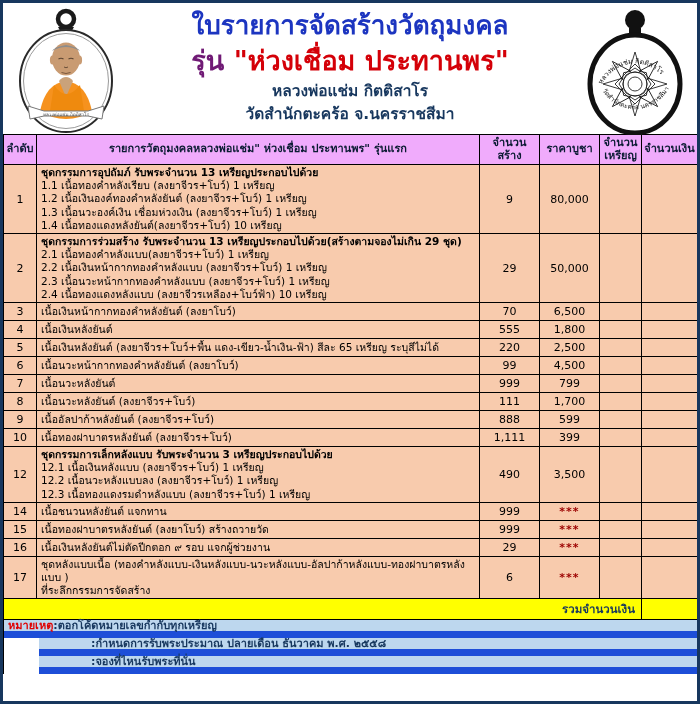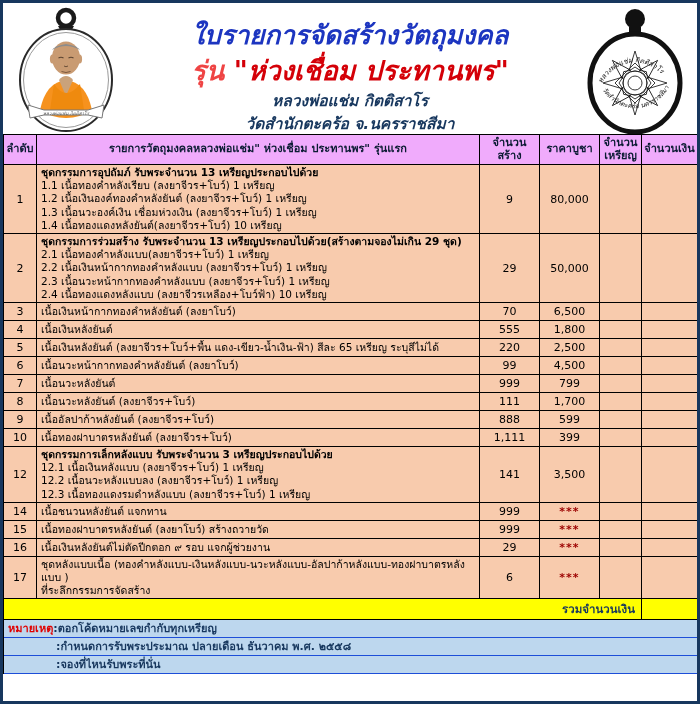--- a/index.html
+++ b/index.html
@@ -3,26 +3,26 @@
 <meta charset="utf-8">
 <style>
   html,body{margin:0;padding:0;background:#e8e8e8;}
   .page{
     width:700px;height:704px;box-sizing:border-box;margin:0 auto;
     background:#ffffff;border:3px solid #17375E;position:relative;
     font-family:"DejaVu Sans","Liberation Sans",sans-serif;color:#000;
     overflow:hidden;
   }
   
-  .hdr{height:131px;display:flex;align-items:flex-end;justify-content:space-between;background:#fff;font-style:italic;}
+  .hdr{height:131px;display:flex;align-items:flex-start;justify-content:space-between;background:#fff;}
   .hdr .medal{width:125px;display:flex;align-items:flex-start;justify-content:center;padding-top:4px;}
   .hdr .titles{flex:1;text-align:center;padding-top:6px;line-height:1.25;}
   .t1{font-size:26px;font-weight:bold;color:#1c35c0;letter-spacing:0px;}
   .t2{font-size:27px;font-weight:bold;margin-top:2px;}
-  .t2 .pfx{color:#ef4444;}
+  .t2 .pfx{color:#701a75;}
   .t2 .main{color:#d40008;}
   .t3{font-size:15.5px;font-weight:bold;color:#17375E;margin-top:5px;}
   .t4{font-size:15.5px;font-weight:bold;color:#17375E;margin-top:3px;}
   
   table{border-collapse:collapse;width:694px;table-layout:fixed;}
   td,th{border:1px solid #000;box-sizing:border-box;overflow:hidden;}
   thead th{
     background:#f0abfc;font-size:11px;font-weight:bold;color:#0b1b33;
     padding:1px 2px;line-height:1.15;height:30px;vertical-align:middle;
   }
@@ -33,26 +33,26 @@
   td.cqty,td.cprice{text-align:center;font-size:11px;}
   tr.single{height:18px;}
   .stars{color:#9c0000;font-weight:bold;letter-spacing:1px;}
   tr.totalrow td{background:#FFFF00;height:17px;}
   tr.totalrow .totlabel{
     text-align:right;font-weight:bold;color:#17375E;font-size:11.5px;padding-right:6px;border-right:1px solid #000;
   }
   
   .notes{width:694px;border-left:1px solid #000;border-right:1px solid #000;}
   .noterow{
-    background:#BDD7EE;border-bottom:1px solid #1d4ed8;height:18px;
+    background:#BDD7EE;border-bottom:7px solid #1d4ed8;height:18px;
     font-size:11px;font-weight:bold;color:#17375E;display:flex;align-items:center;
     padding:0 4px;box-sizing:border-box;line-height:1.1;
   }
   .noterow .red{color:#e00000;margin-right:0px;}
-  .noterow.indent{padding-left:52px;}
+  .noterow.indent{padding-left:52px;margin-left:35px;}
 </style>
 </head>
 <body>
 
 <div class="page">
 
   <div class="hdr">
     <div class="medal">
       <svg width="112" height="128" viewBox="0 0 112 128">
         <circle cx="56" cy="12" r="8" fill="none" stroke="#1a1a1a" stroke-width="4.5"></circle>
@@ -262,21 +262,21 @@
           <td class="camount"></td>
         </tr>
         <tr>
           <td class="cno">12</td>
           <td class="cdesc">
             <div class="bold">ชุดกรรมการเล็กหลังแบบ รับพระจำนวน 3 เหรียญประกอบไปด้วย</div>
             <div>12.1 เนื้อเงินหลังแบบ (ลงยาจีวร+โบว์) 1 เหรียญ</div>
             <div>12.2 เนื้อนวะหลังแบบลง (ลงยาจีวร+โบว์) 1 เหรียญ</div>
             <div>12.3 เนื้อทองแดงรมดำหลังแบบ (ลงยาจีวร+โบว์)  1 เหรียญ</div>
           </td>
-          <td class="cqty">141</td>
+          <td class="cqty">490</td>
           <td class="cprice">3,500</td>
           <td class="ccoins"></td>
           <td class="camount"></td>
         </tr>
         <tr class="single">
           <td class="cno">14</td>
           <td class="cdesc">
             <div>เนื้อชนวนหลังยันต์ แจกทาน</div>
           </td>
           <td class="cqty">999</td>

